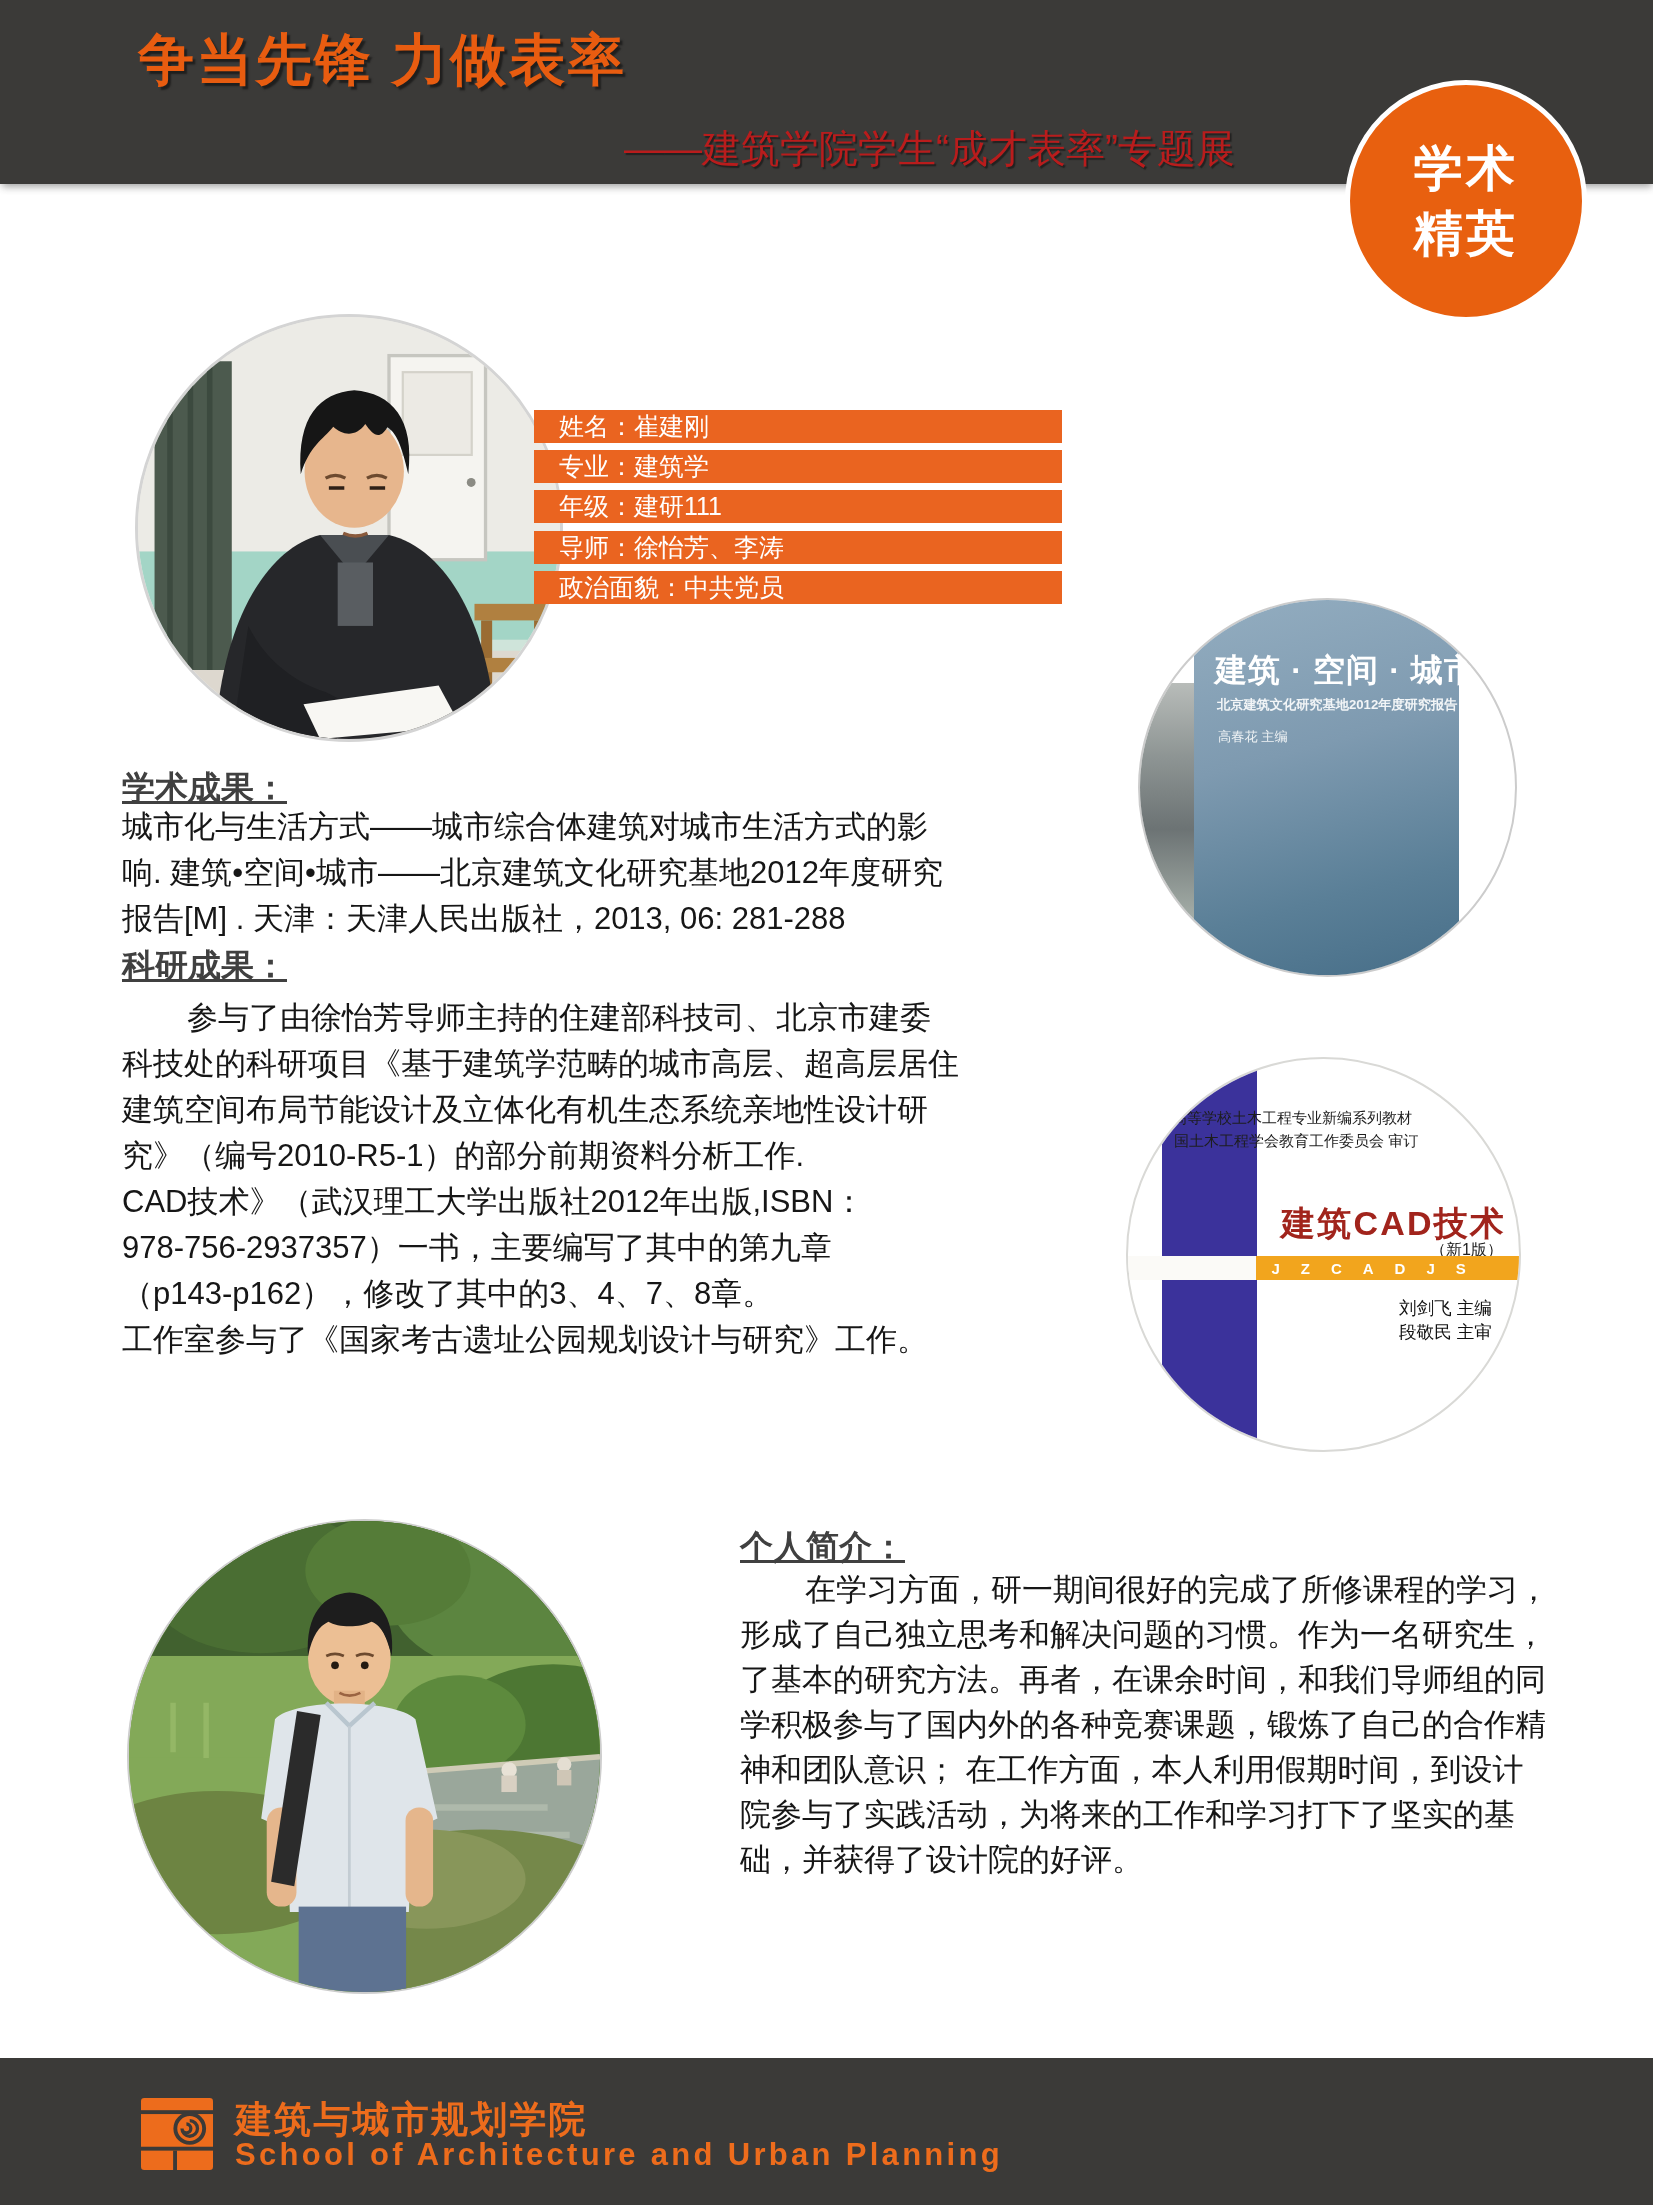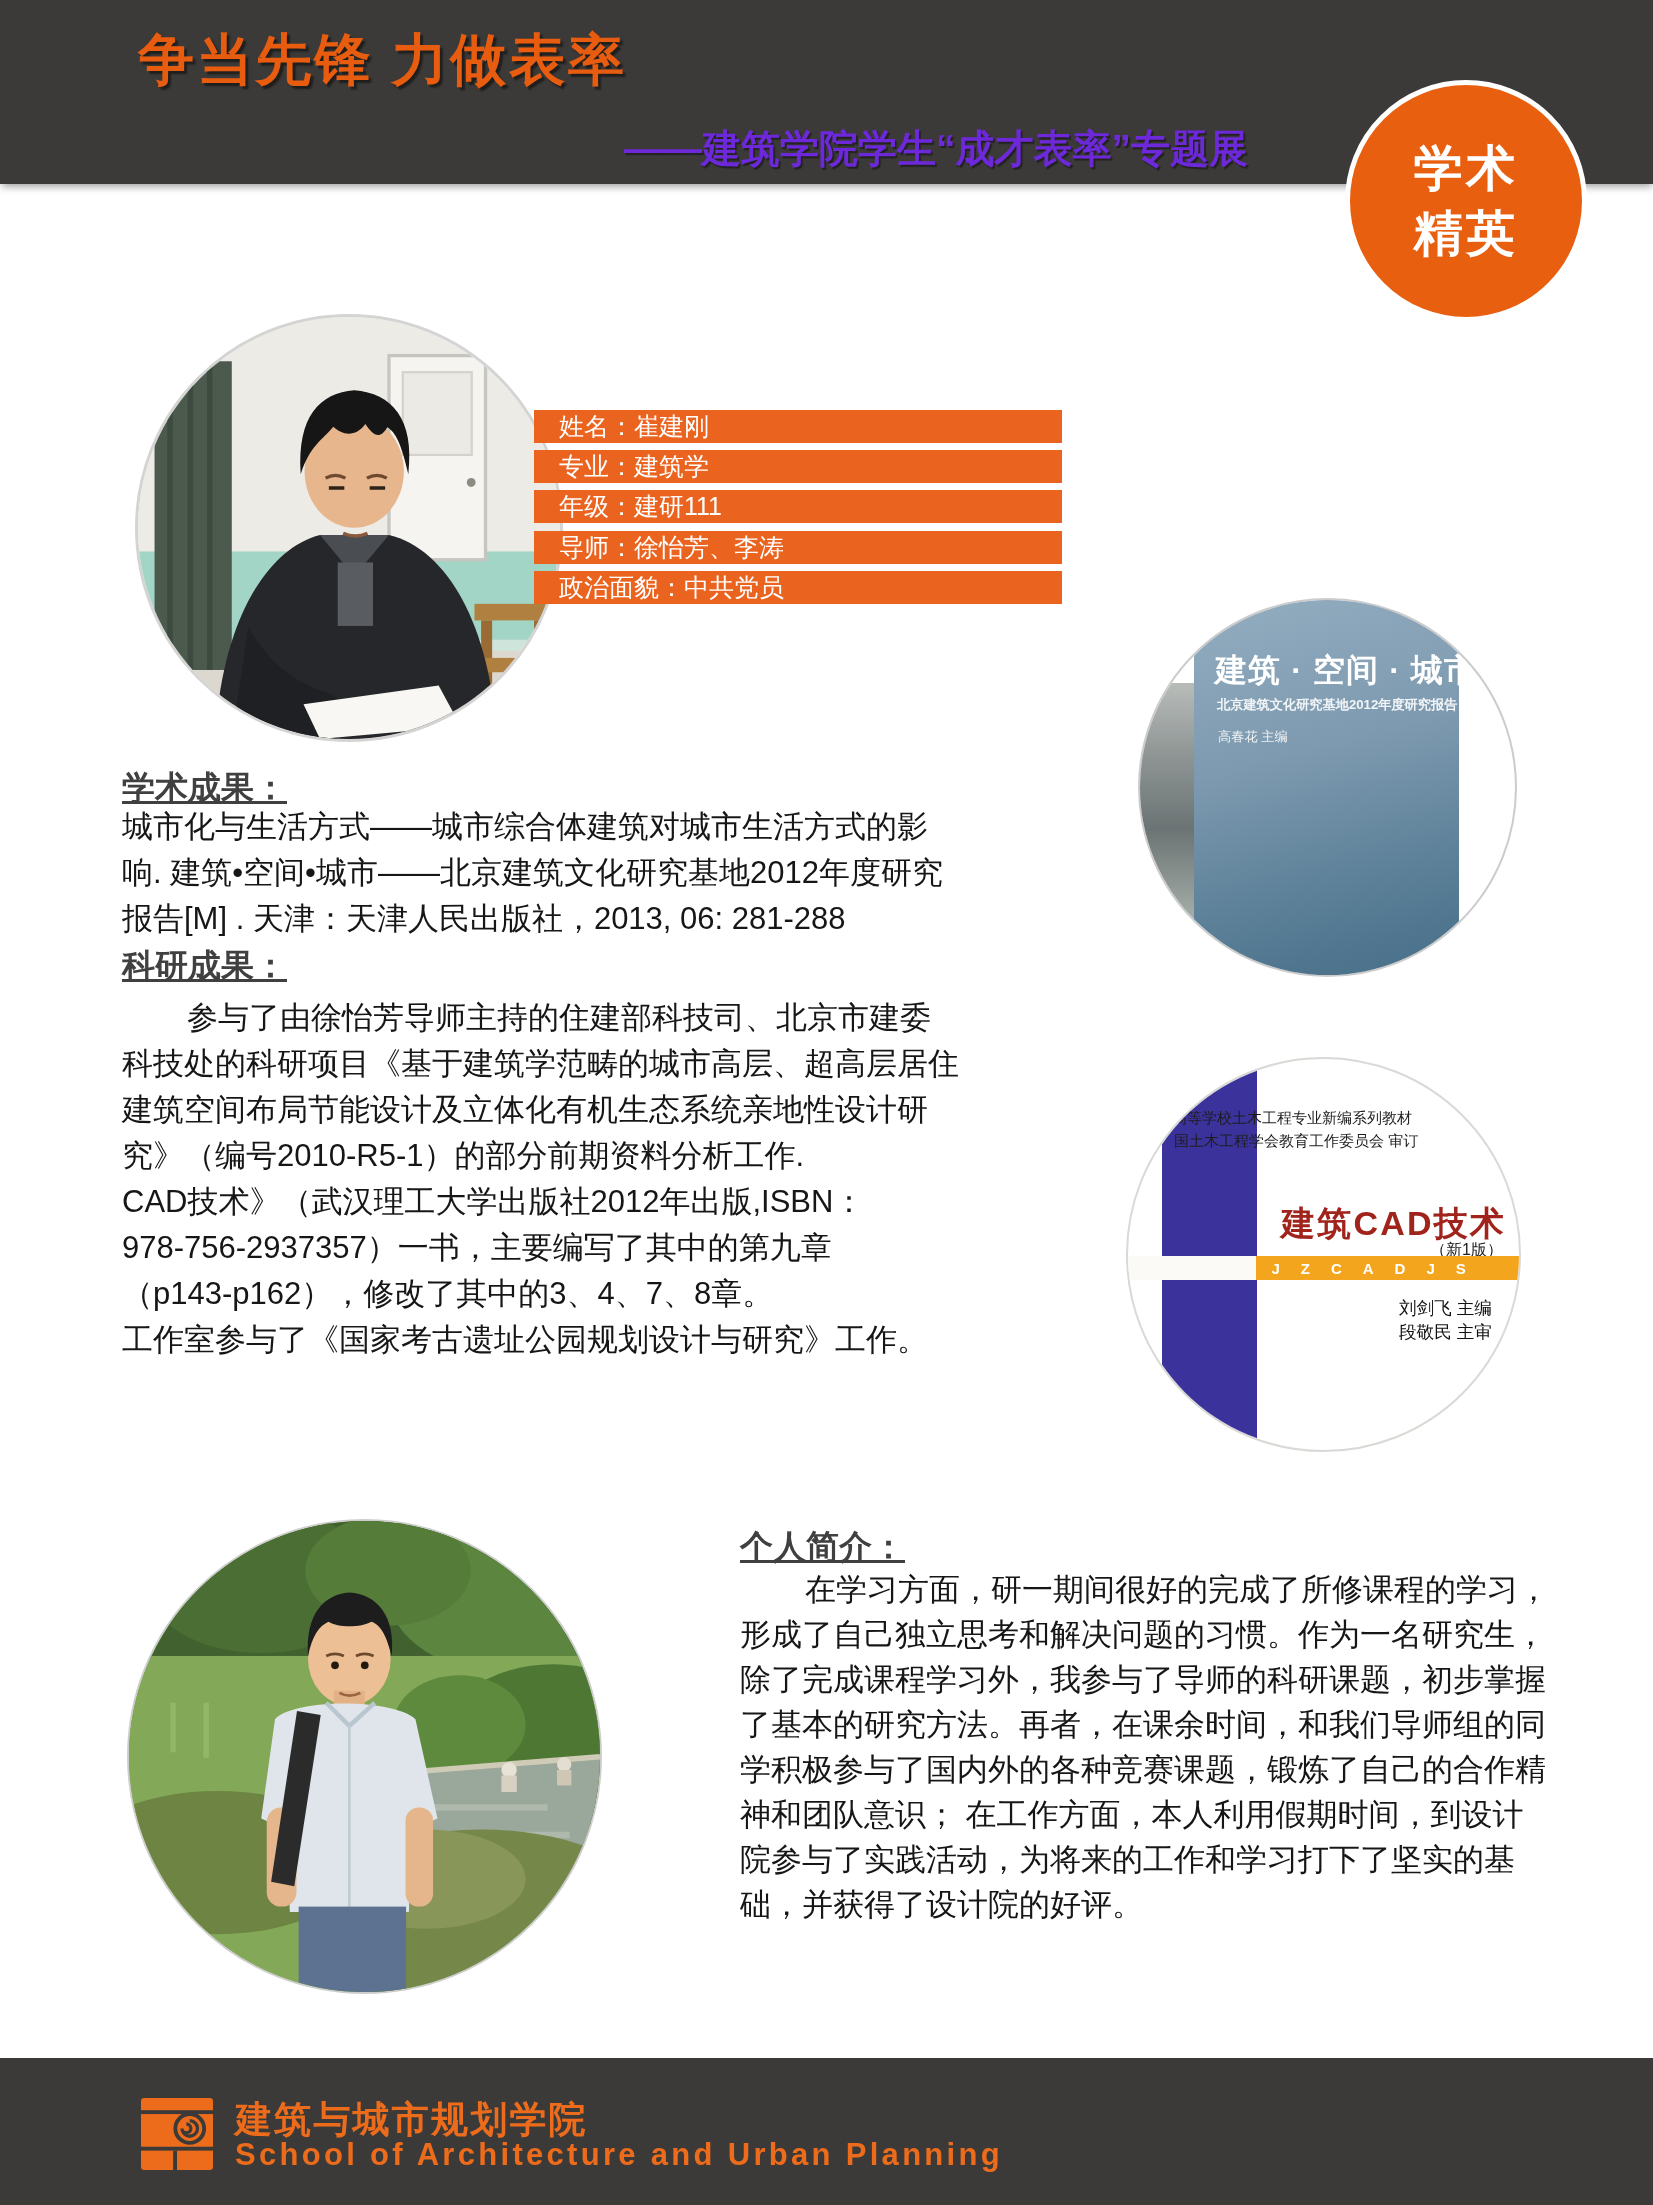--- a/index.html
+++ b/index.html
@@ -5,21 +5,21 @@
   html,body{margin:0;padding:0;background:#ffffff;}
   .page{position:relative;width:1654px;height:2205px;background:#ffffff;overflow:hidden;
         font-family:"Liberation Sans","DejaVu Sans",sans-serif;}
   .abs{position:absolute;}
 
   
   .header-band{left:0;top:0;width:1654px;height:184px;background:#3B3A38;
                box-shadow:0 5.5px 7.7px -2.2px rgba(40,40,40,.45);z-index:2;}
   .poster-title{left:138px;top:23px;font-size:56px;font-weight:700;color:#E85C10;
                 letter-spacing:2.8px;text-shadow:2.8px 3.3px 1.7px rgba(10,10,10,.55);white-space:nowrap;z-index:3;}
-  .poster-subtitle{left:624px;top:122px;font-size:39px;font-weight:700;color:#6d28d9;
+  .poster-subtitle{left:624px;top:122px;font-size:39px;font-weight:400;color:#b91c1c;
                    text-shadow:1.7px 2.2px 1.1px rgba(10,10,10,.5);white-space:nowrap;z-index:3;}
   .badge{left:1345px;top:80px;width:232px;height:232px;border-radius:50%;background:#E8600F;
          border:5px solid #ffffff;box-sizing:content-box;z-index:6;
          display:flex;flex-direction:column;align-items:center;justify-content:center;}
   .badge-line{color:#ffffff;font-size:49px;font-weight:700;line-height:65px;letter-spacing:3.3px;}
 
   
   .photo1{left:135px;top:314px;width:422px;height:422px;border-radius:50%;overflow:hidden;
           border:3.3px solid #d4d4d4;z-index:1;background:#ecebe6;}
   .photo1 svg,.photo2 svg{display:block;width:100%;height:100%;}
@@ -159,21 +159,20 @@
     <div class="abs b2-strip"></div>
     <div class="abs b2-band">JZCADJS</div>
     <div class="abs b2-author1">刘剑飞  主编</div>
     <div class="abs b2-author2">段敬民  主审</div>
   </div>
 
   <div class="abs sec-heading" style="left:740px;top:1525px;">个人简介：</div>
   <div class="abs body-lines intro-lines">
     <div class="tl indent">在学习方面，研一期间很好的完成了所修课程的学习，</div>
     <div class="tl">形成了自己独立思考和解决问题的习惯。作为一名研究生，</div>
-    <div class="tl">除了完成课程学习外，我参与了导师的科研课题，初步掌握</div>
     <div class="tl">了基本的研究方法。再者，在课余时间，和我们导师组的同</div>
     <div class="tl">学积极参与了国内外的各种竞赛课题，锻炼了自己的合作精</div>
     <div class="tl">神和团队意识；  在工作方面，本人利用假期时间，到设计</div>
     <div class="tl">院参与了实践活动，为将来的工作和学习打下了坚实的基</div>
     <div class="tl">础，并获得了设计院的好评。</div>
   </div>
 
   <div class="abs photo2">
     <svg viewBox="0 0 855 855">
       <rect width="855" height="855" fill="#83a958"></rect>

